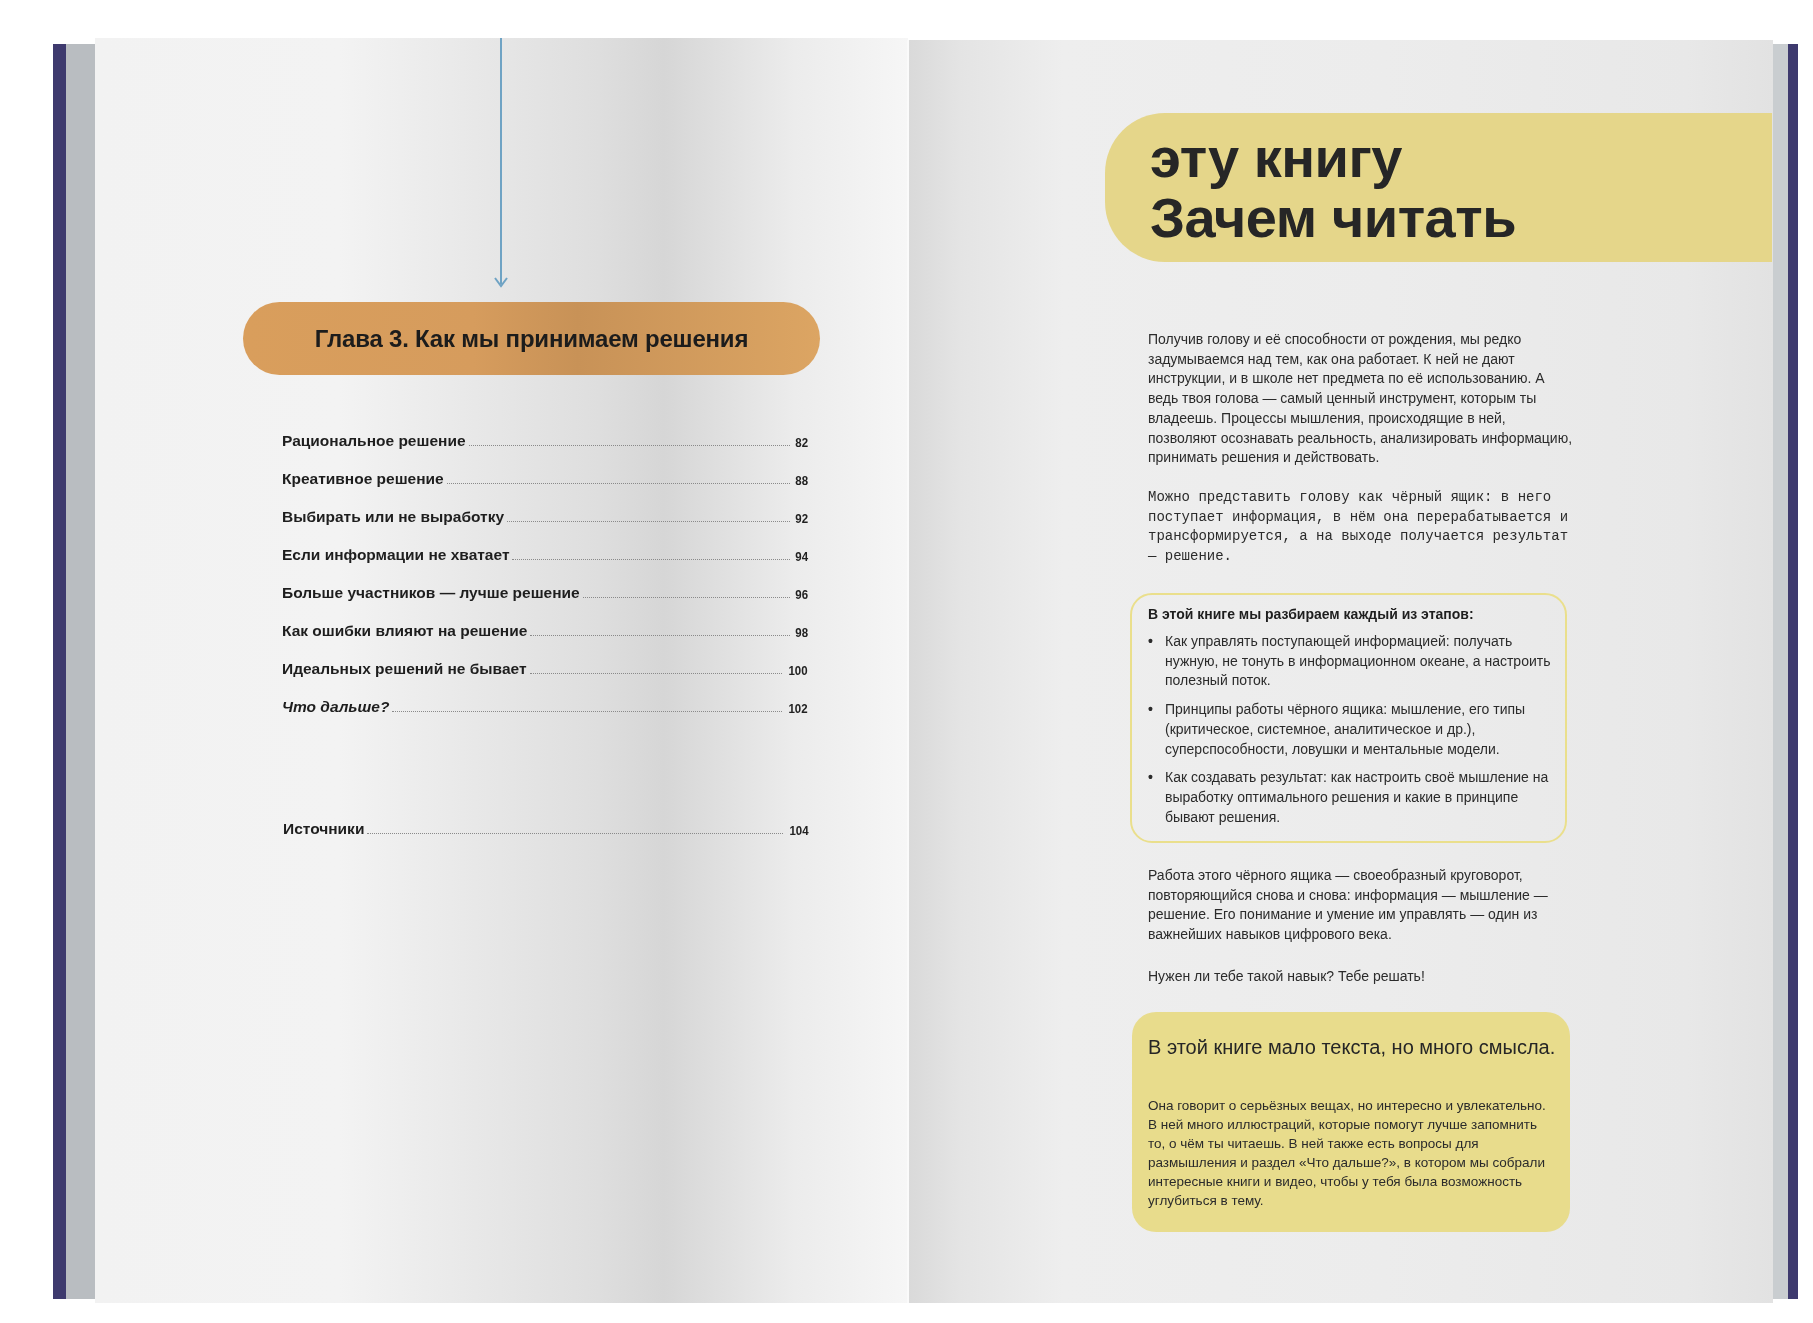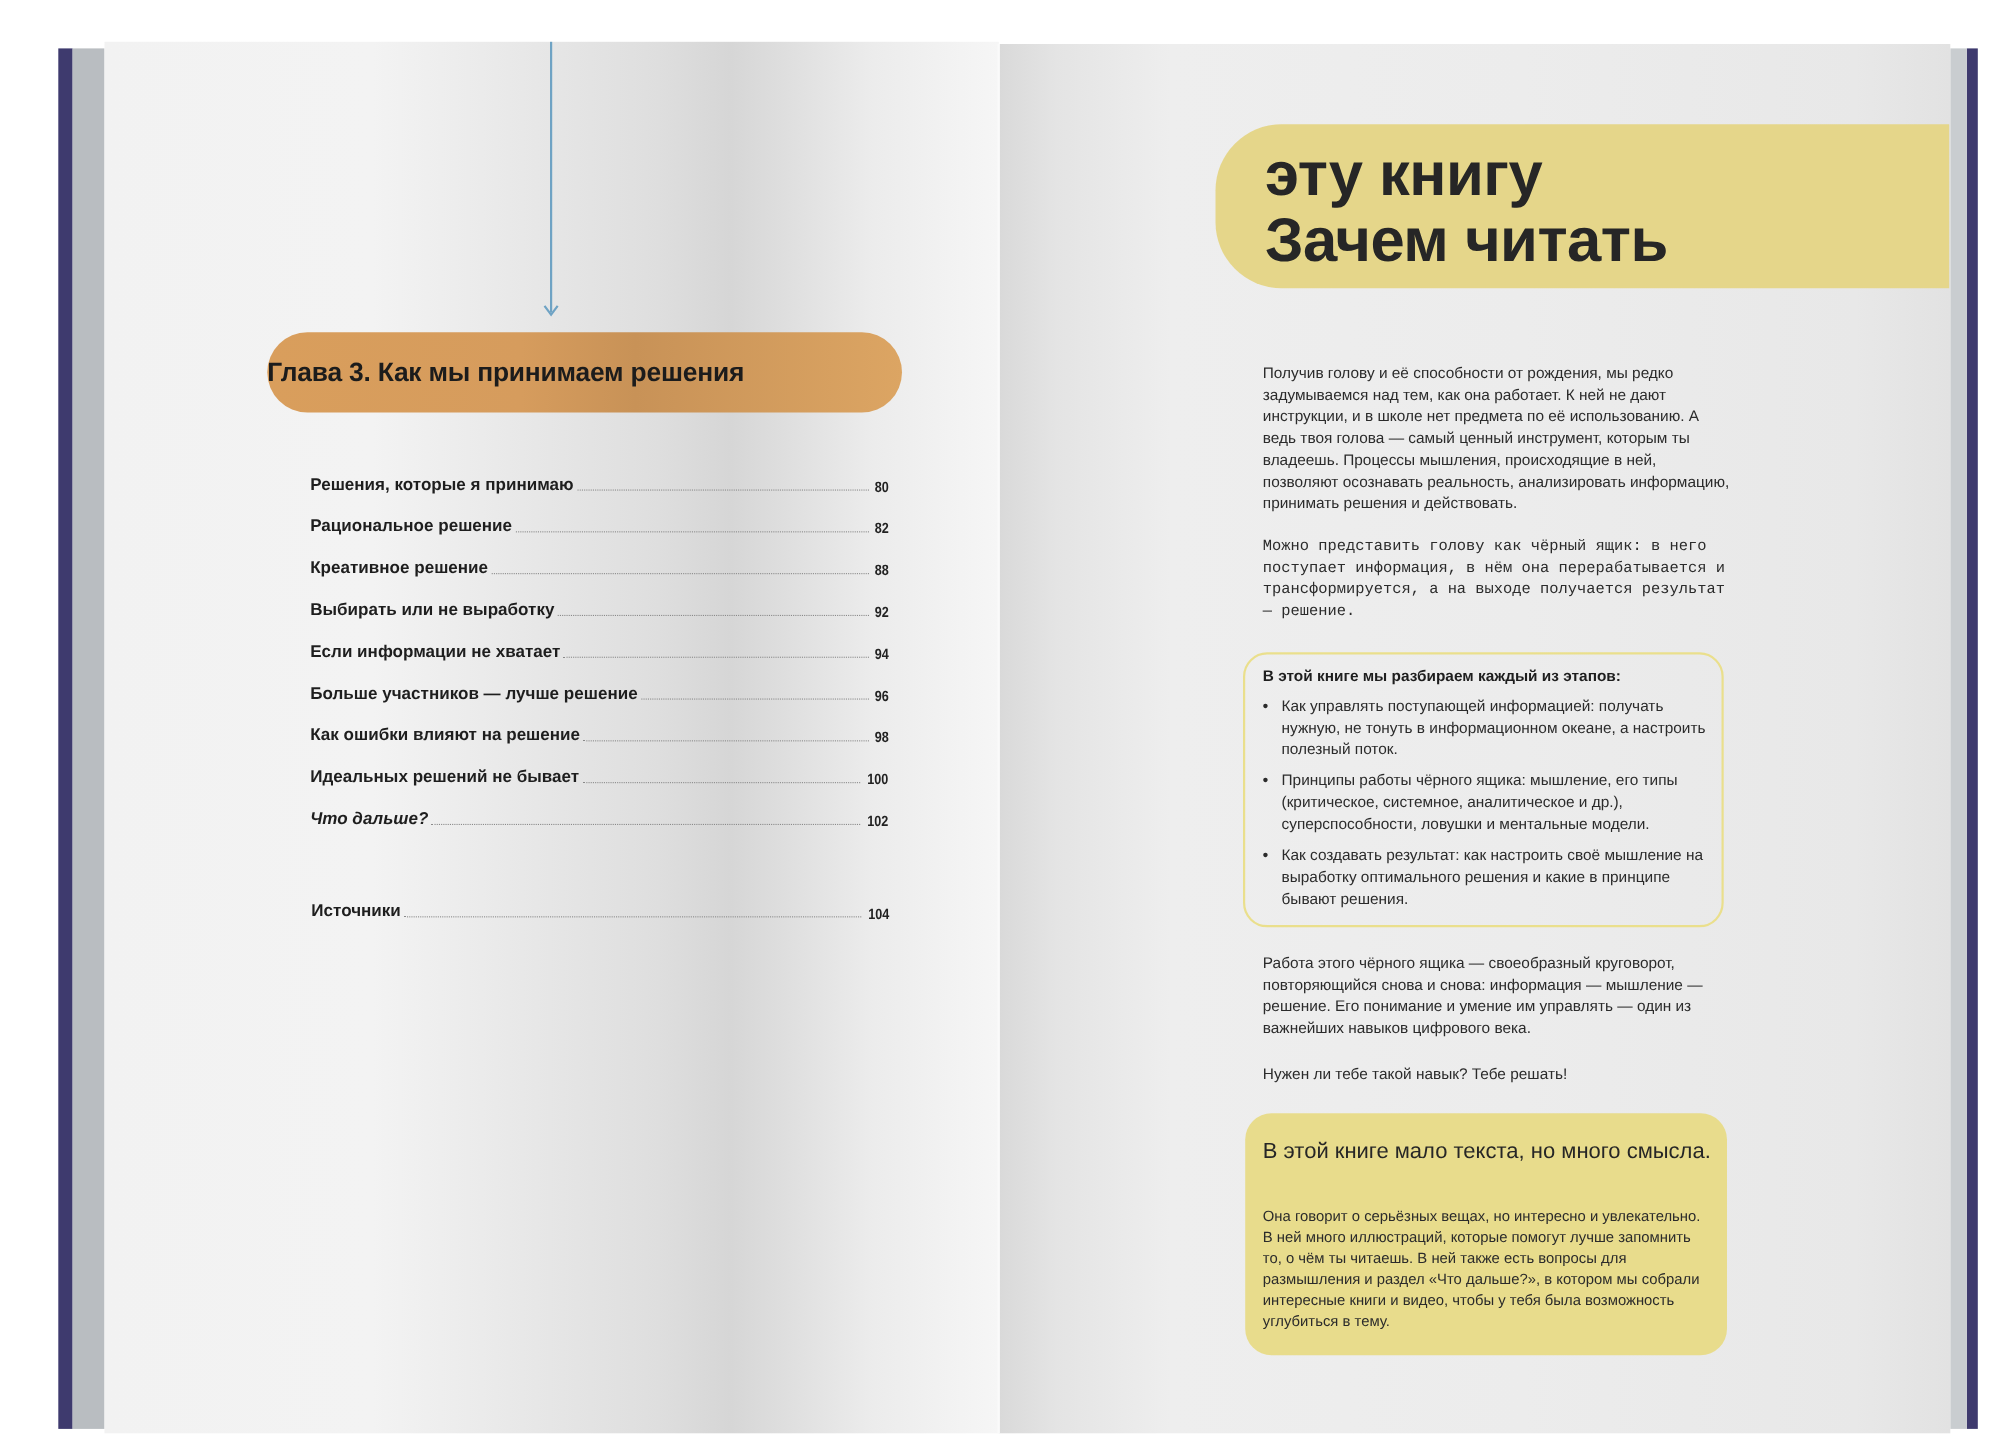--- a/index.html
+++ b/index.html
@@ -29,21 +29,21 @@
   .spine-line { left:907px; top:40px; width:2px; height:1263px; background:#fafafa; }
 
   
   .arrow-line { left:500px; top:38px; width:2px; height:246px; background:#6fa3c4; }
   .arrow-head { left:493px; top:274px; width:16px; height:16px; }
 
   
   .chapter-pill {
     left:243px; top:302px; width:577px; height:73px; border-radius:37px;
     background: linear-gradient(to right, #d99e5c 0%, #d69c5d 40%, #c89257 58%, #dca563 100%);
-    display:flex; align-items:center; 
+    display:flex; align-items:center; justify-content:center;
   }
   .chapter-title { font-weight:bold; font-size:24px; color:#1c1c1c; letter-spacing:-0.2px; }
 
   
   .toc { left:282px; top:412px; width:526px; }
   .toc-row { display:flex; align-items:flex-end; height:38px; font-size:15.5px; }
   .toc-row .t { font-weight:bold; color:#1e1e1e; white-space:nowrap; }
   .toc-row .t.italic { font-style:italic; }
   .toc-row .dots { flex:1; border-bottom:1px dotted #8a8a8a; margin:0 3px 4px 3px; }
   .toc-row .p { font-size:13.5px; color:#222; font-weight:bold; transform:scaleX(0.85); transform-origin:right; }
@@ -94,25 +94,20 @@
 <div class="abs arrow-line"></div>
 <svg class="abs arrow-head" viewBox="0 0 16 16">
   <polyline points="2,4 8,12 14,4" fill="none" stroke="#6fa3c4" stroke-width="2"></polyline>
 </svg>
 
 <div class="abs chapter-pill">
   <span class="chapter-title">Глава 3. Как мы принимаем решения</span>
 </div>
 
 <div class="abs toc">
-  <div class="toc-row">
-    <span class="t">Решения, которые я принимаю</span>
-    <span class="dots"></span>
-    <span class="p">80</span>
-  </div>
   <div class="toc-row">
     <span class="t">Рациональное решение</span>
     <span class="dots"></span>
     <span class="p">82</span>
   </div>
   <div class="toc-row">
     <span class="t">Креативное решение</span>
     <span class="dots"></span>
     <span class="p">88</span>
   </div>

